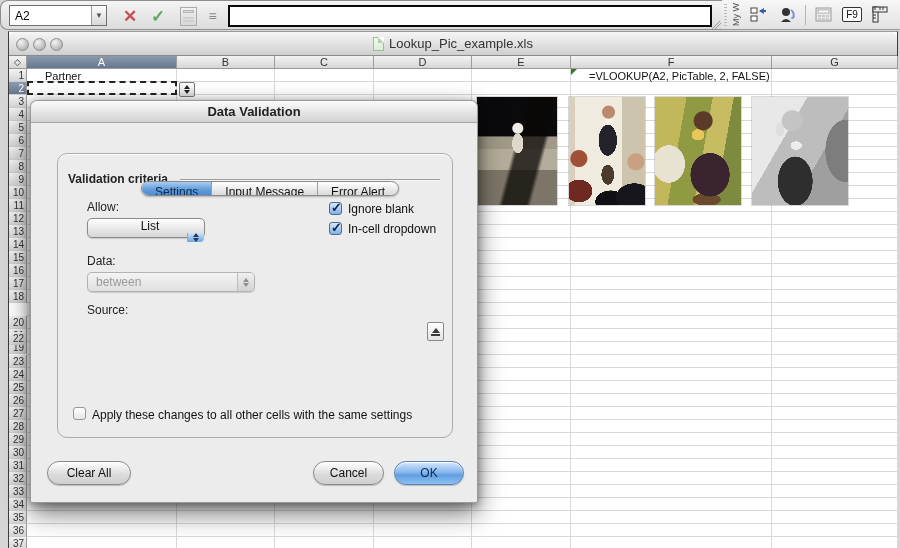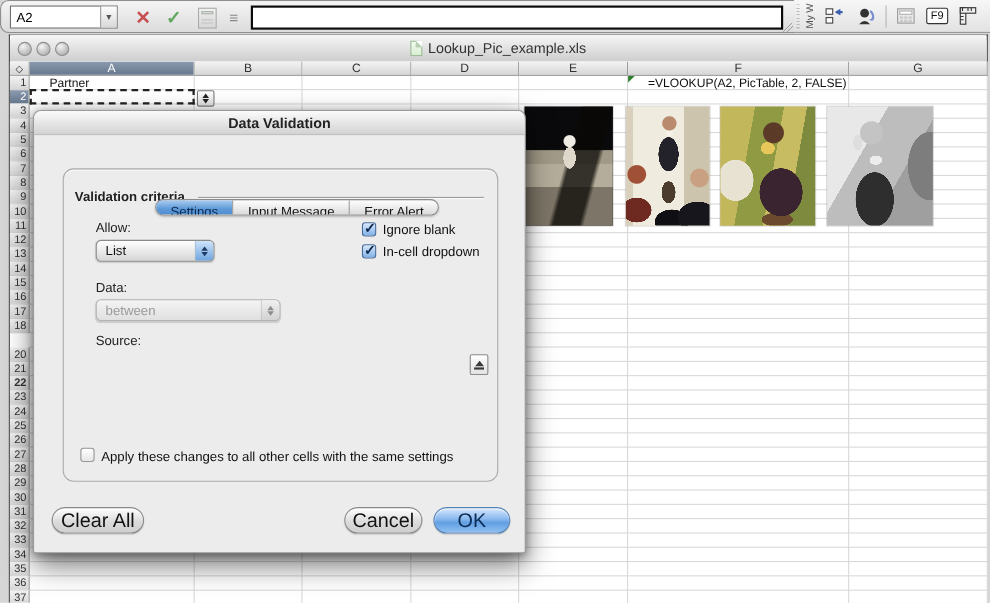--- a/index.html
+++ b/index.html
@@ -144,21 +144,21 @@
   .cb-label { position:absolute; font-size:12px; color:#111; }
   .srcfield { position:absolute; height:20px; background:#fff; border:1px solid #7295b5; border-radius:2px;
               box-shadow:0 0 1px 3px rgba(125,170,225,.6); font-size:12px; display:flex; align-items:center; padding-left:3px; }
   .srcfield .seltext { background:#b6d5f6; padding:1px 1px; }
   .collapse-btn { position:absolute; width:17px; height:19px; border:1px solid #8a8a8a; border-radius:2px;
                   background:linear-gradient(#fff,#e2e2e2); display:flex; flex-direction:column;
                   align-items:center; justify-content:center; }
   .collapse-btn .tri { width:0; height:0; border-left:4px solid transparent; border-right:4px solid transparent; border-bottom:5px solid #3a3a3a; margin-bottom:1px; }
   .collapse-btn .bar { width:9px; height:2px; background:#3a3a3a; }
   .aqua-btn { position:absolute; height:24px; border:1px solid #898989; border-radius:12px;
-              background:linear-gradient(#ffffff,#dcdcdc 55%, #cfcfcf); font-size:18px; color:#111;
+              background:linear-gradient(#ffffff,#dcdcdc 55%, #cfcfcf); font-size:12px; color:#111;
               display:flex; align-items:center; justify-content:center;
               box-shadow:inset 0 1px 1px #fff, 0 1px 1px rgba(0,0,0,.2); font-family:"Liberation Sans",sans-serif; }
   .aqua-btn.primary { background:linear-gradient(#d5e7fc,#8ab8ee 45%, #619fe2 60%, #8fc0f2);
                       border-color:#5583b5; color:#0a2c55; }
 </style>
 </head>
 <body>
 
 <div class="screen">
 
@@ -296,21 +296,21 @@
         <div class="rowh" style="top: 221px;">17</div>
         <div class="hline" style="top: 233px;"></div>
         <div class="rowh" style="top: 234px;">18</div>
         <div class="hline" style="top: 246px;"></div>
         <div class="rowh" style="top: 247px; margin-top: 38px;">19</div>
         <div class="hline" style="top: 259px;"></div>
         <div class="rowh" style="top: 260px;">20</div>
         <div class="hline" style="top: 272px;"></div>
         <div class="rowh" style="top: 273px;">21</div>
         <div class="hline" style="top: 285px;"></div>
-        <div class="rowh" style="top: 286px; font-weight: bold;">22</div>
+        <div class="rowh" style="top: 276px;">22</div>
         <div class="hline" style="top: 298px;"></div>
         <div class="rowh" style="top: 299px;">23</div>
         <div class="hline" style="top: 311px;"></div>
         <div class="rowh" style="top: 312px;">24</div>
         <div class="hline" style="top: 324px;"></div>
         <div class="rowh" style="top: 325px;">25</div>
         <div class="hline" style="top: 337px;"></div>
         <div class="rowh" style="top: 338px;">26</div>
         <div class="hline" style="top: 350px;"></div>
         <div class="rowh" style="top: 351px;">27</div>
@@ -359,21 +359,21 @@
     <div class="tabs" id="tabs">
         <div class="tab sel">Settings</div>
         <div class="tab">Input Message</div>
         <div class="tab">Error Alert</div>
       </div>
     <div class="group">
       <span class="g-label" style="left:10px; top:18px;font-weight:bold;">Validation criteria</span>
       <div class="etch" style="left:122px; right:12px; top:25px;"></div>
 
       <span class="g-label" style="left:29px; top:46px;">Allow:</span>
-      <div class="popup" style="left:29px; top:64px; width:108px;">
+      <div class="popup" style="left:29px; top:64px; width:118px;flex-direction:column;">
         <span>List</span>
         <span class="cap">
             <span class="u"></span>
             <span class="d"></span>
           </span>
       </div>
 
       <span class="cb on" id="cb-ignore" style="left:271px; top:48px;"></span>
       <span class="cb-label" style="left:290px; top:48px;">Ignore blank</span>
       <span class="cb on" id="cb-incell" style="left:271px; top:68px;"></span>

